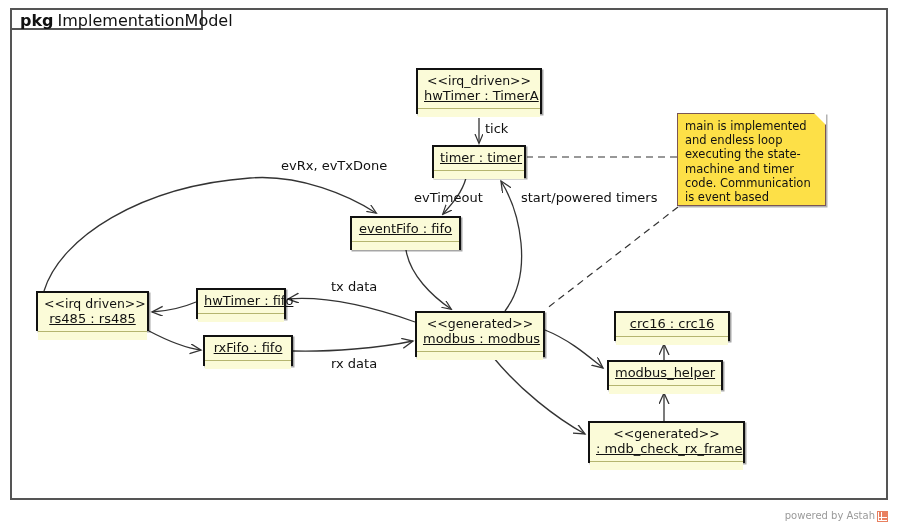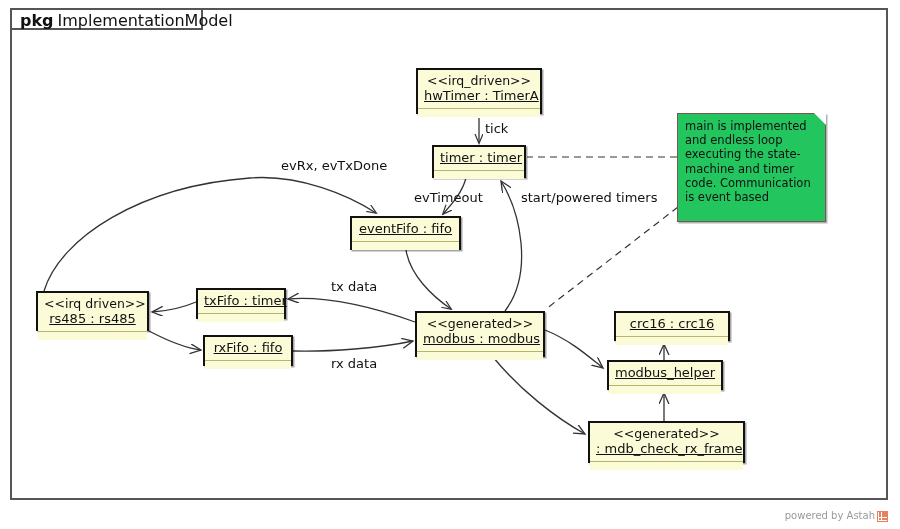--- a/index.html
+++ b/index.html
@@ -222,21 +222,21 @@
   <div class="node" id="node-rs485" style="left: 36px; top: 291px; width: 113px; height: 40px;">
     <div class="namebox">
       <div class="stereo">&lt;&lt;irq driven&gt;&gt;</div>
       <div class="iname">rs485 : rs485</div>
     </div>
     <div class="compartment"></div>
   </div>
 
   <div class="node" id="node-txFifo" style="left: 196px; top: 288px; width: 90px; height: 31px;">
     <div class="namebox">
-      <div class="iname">txFifo : timer</div>
+      <div class="iname">hwTimer : fifo</div>
     </div>
     <div class="compartment"></div>
   </div>
 
   <div class="node" id="node-rxFifo" style="left: 203px; top: 335px; width: 90px; height: 31px;">
     <div class="namebox">
       <div class="iname">rxFifo : fifo</div>
     </div>
     <div class="compartment"></div>
   </div>
@@ -264,21 +264,21 @@
   </div>
 
   <div class="node" id="node-mdb_check_rx_frame" style="left: 588px; top: 421px; width: 157px; height: 42px;">
     <div class="namebox">
       <div class="stereo">&lt;&lt;generated&gt;&gt;</div>
       <div class="iname">: mdb_check_rx_frame</div>
     </div>
     <div class="compartment"></div>
   </div>
 
-  <div class="note" id="main-note" style="left: 677px; top: 113px; width: 149px; height: 109px; background: #22c55e;">
+  <div class="note" id="main-note" style="left: 677px; top: 113px; width: 149px; height: 93px; background: #fde047;">
     <div class="note-text">main is implemented and endless loop executing the state-machine and timer code. Communication is event based</div>
     <div class="note-fold"></div>
   </div>
 
   <div class="elabel" id="lbl-tick" style="left: 485px; top: 121px;">tick</div>
   <div class="elabel" id="lbl-evrx" style="left: 281px; top: 158px;">evRx, evTxDone</div>
   <div class="elabel" id="lbl-evtimeout" style="left: 414px; top: 190px;">evTimeout</div>
   <div class="elabel" id="lbl-start" style="left: 521px; top: 190px;">start/powered timers</div>
   <div class="elabel" id="lbl-tx" style="left: 331px; top: 279px;">tx data</div>
   <div class="elabel" id="lbl-rx" style="left: 331px; top: 356px;">rx data</div>

